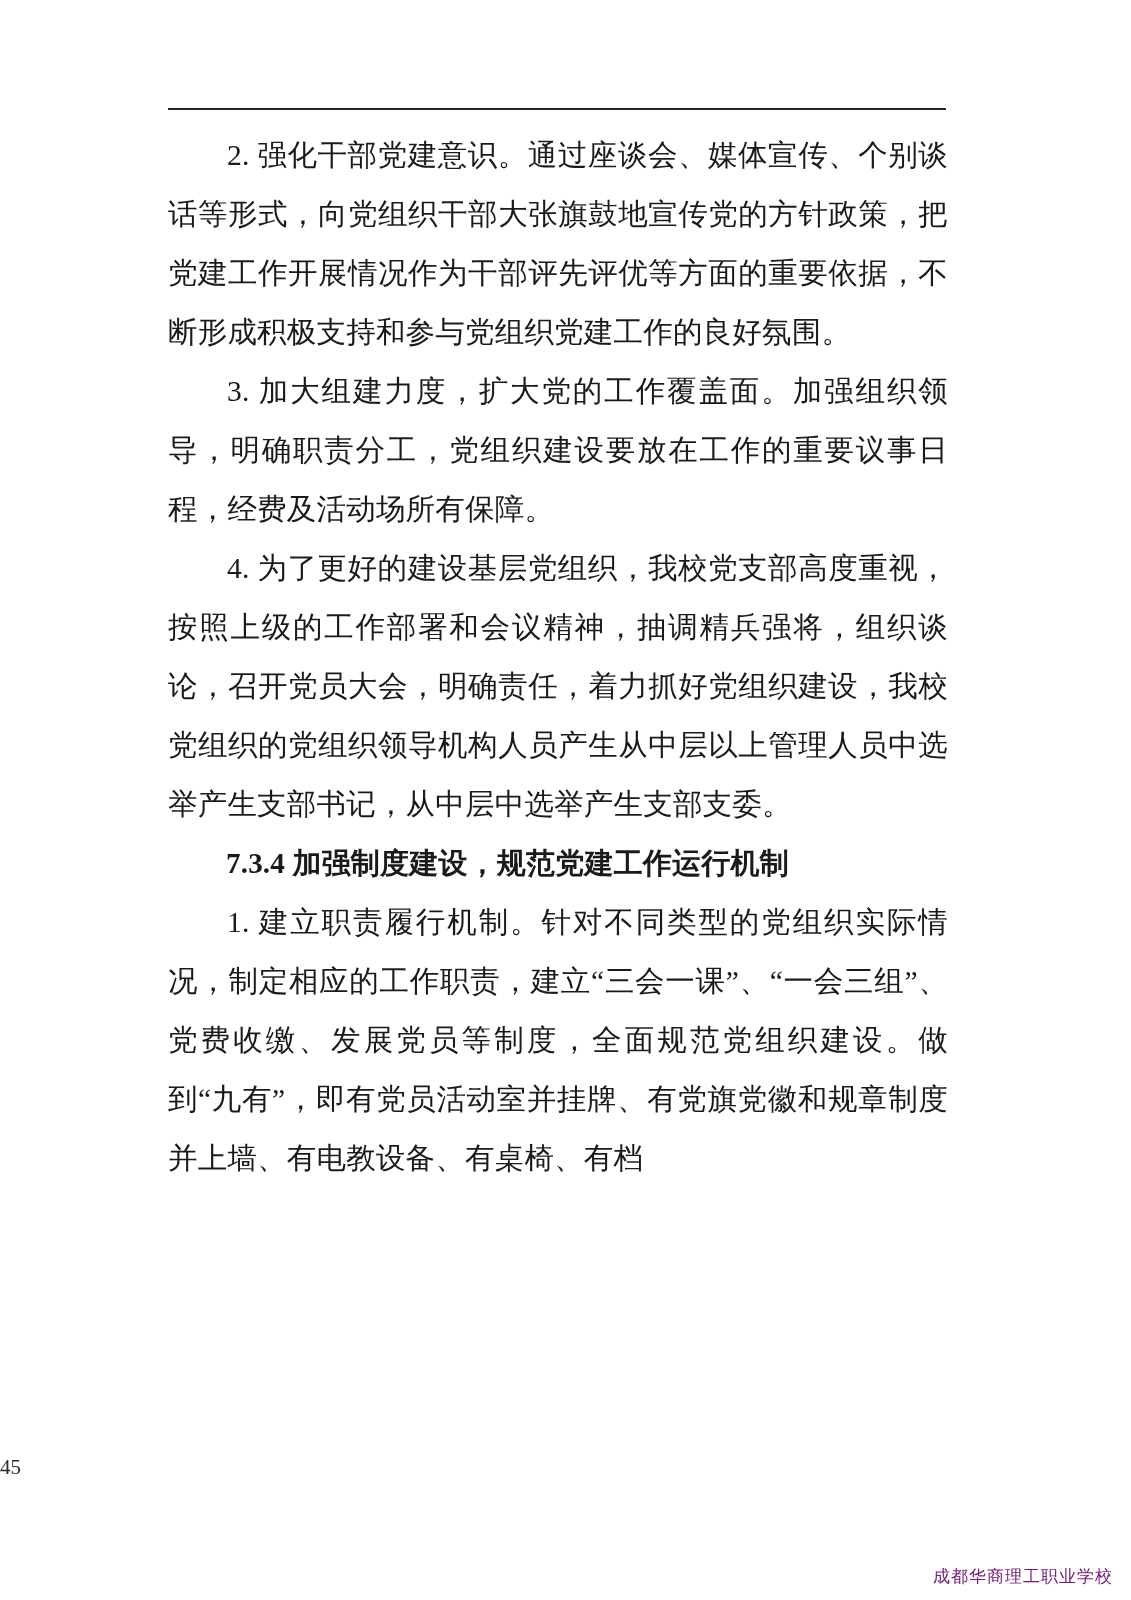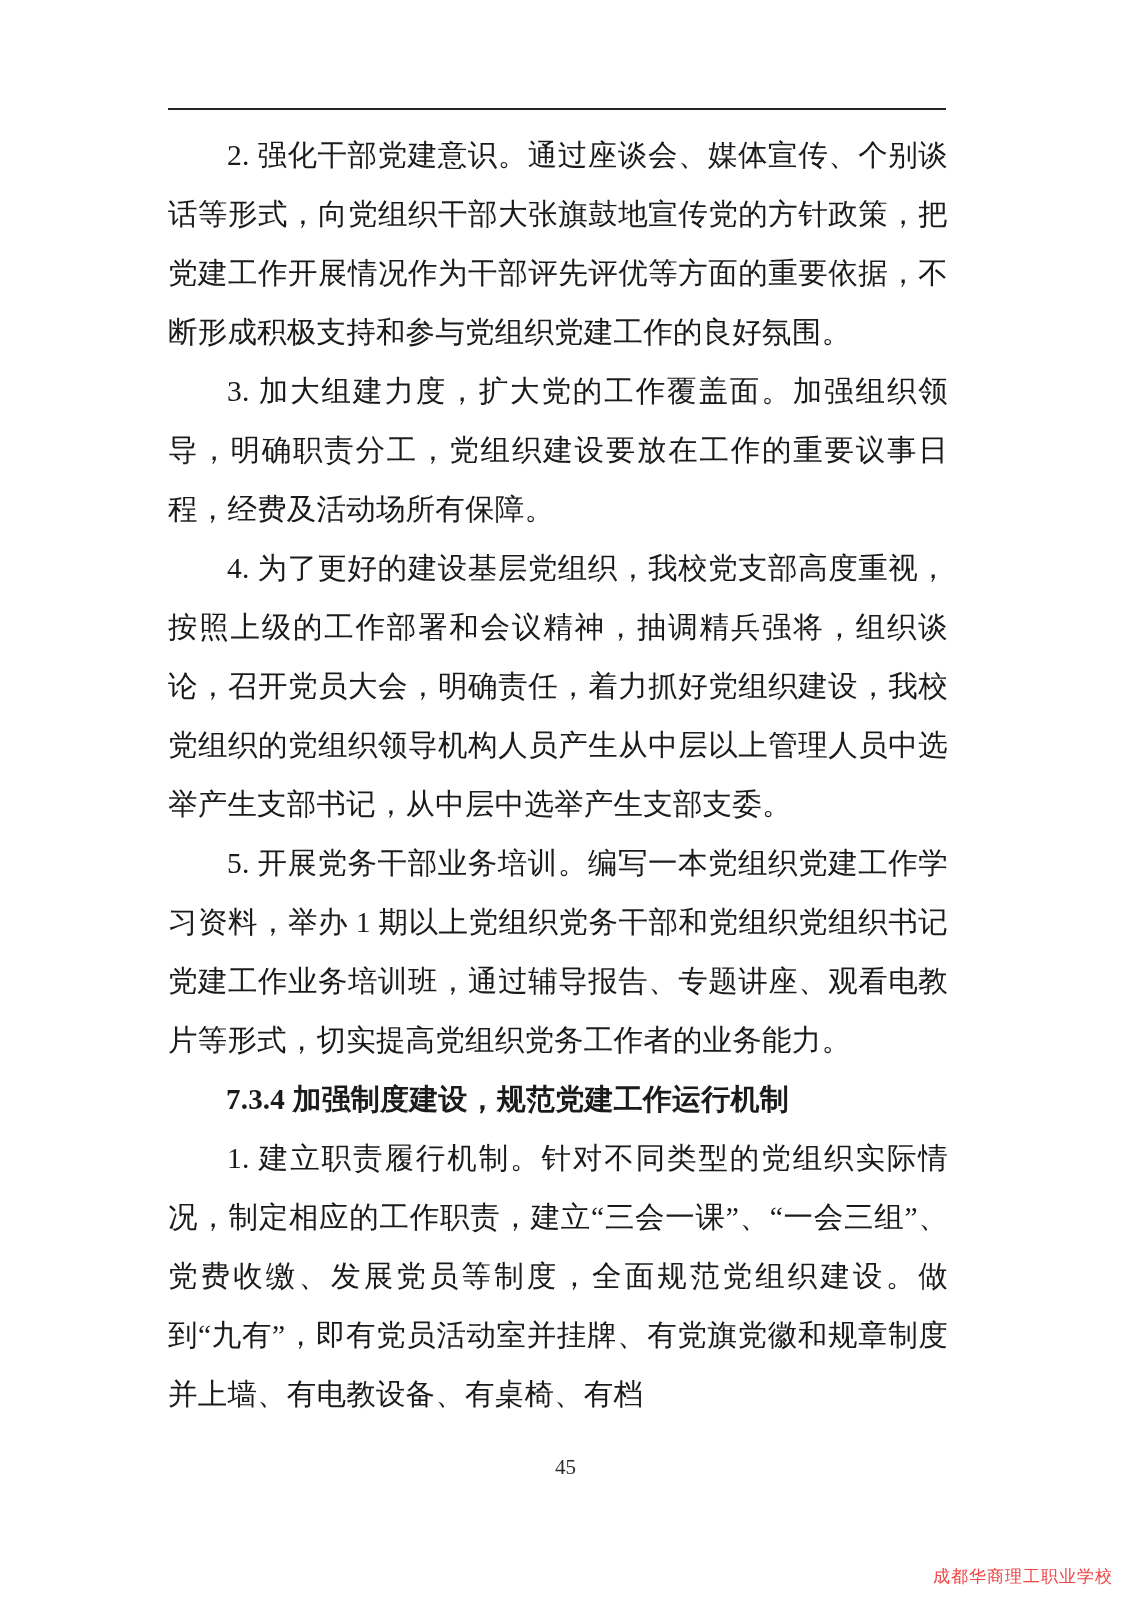--- a/index.html
+++ b/index.html
@@ -55,54 +55,52 @@
     letter-spacing: 0.2px;
     font-family: Liberation Serif, serif;
   }
 
   
   .page-number {
     position: absolute;
     left: 0;
     top: 1455px;
     width: 1131px;
-    text-align: center;
     font-size: 21px;
     color: #2b2b2b;
   }
 
   
   .watermark {
     position: absolute;
     right: 18px;
     bottom: 12px;
     font-family: "DejaVu Sans", "Liberation Sans", sans-serif;
     font-size: 17px;
-    color: #ef4444;
+    color: #701a75;
     letter-spacing: 1px;
     white-space: nowrap;
     user-select: none;
   }
 </style>
 </head>
 <body>
 
 <div class="page">
 
   <div class="header-rule"></div>
 
   <div class="content">
 
     <p class="para">2. 强化干部党建意识。通过座谈会、媒体宣传、个别谈话等形式，向党组织干部大张旗鼓地宣传党的方针政策，把党建工作开展情况作为干部评先评优等方面的重要依据，不断形成积极支持和参与党组织党建工作的良好氛围。</p>
 
     <p class="para">3. 加大组建力度，扩大党的工作覆盖面。加强组织领导，明确职责分工，党组织建设要放在工作的重要议事日程，经费及活动场所有保障。</p>
 
     <p class="para">4. 为了更好的建设基层党组织，我校党支部高度重视，按照上级的工作部署和会议精神，抽调精兵强将，组织谈论，召开党员大会，明确责任，着力抓好党组织建设，我校党组织的党组织领导机构人员产生从中层以上管理人员中选举产生支部书记，从中层中选举产生支部支委。</p>
 
-    <p class="para">5. 开展党务干部业务培训。编写一本党组织党建工作学习资料，举办 1 期以上党组织党务干部和党组织党组织书记党建工作业务培训班，通过辅导报告、专题讲座、观看电教片等形式，切实提高党组织党务工作者的业务能力。</p>
 
     <h3 class="heading">7.3.4 加强制度建设，规范党建工作运行机制</h3>
 
     <p class="para">1. 建立职责履行机制。针对不同类型的党组织实际情况，制定相应的工作职责，建立“三会一课”、“一会三组”、党费收缴、发展党员等制度，全面规范党组织建设。做到“九有”，即有党员活动室并挂牌、有党旗党徽和规章制度并上墙、有电教设备、有桌椅、有档</p>
 
   </div>
 
   <div class="page-number">45</div>
 
   <div class="watermark">成都华商理工职业学校</div>

